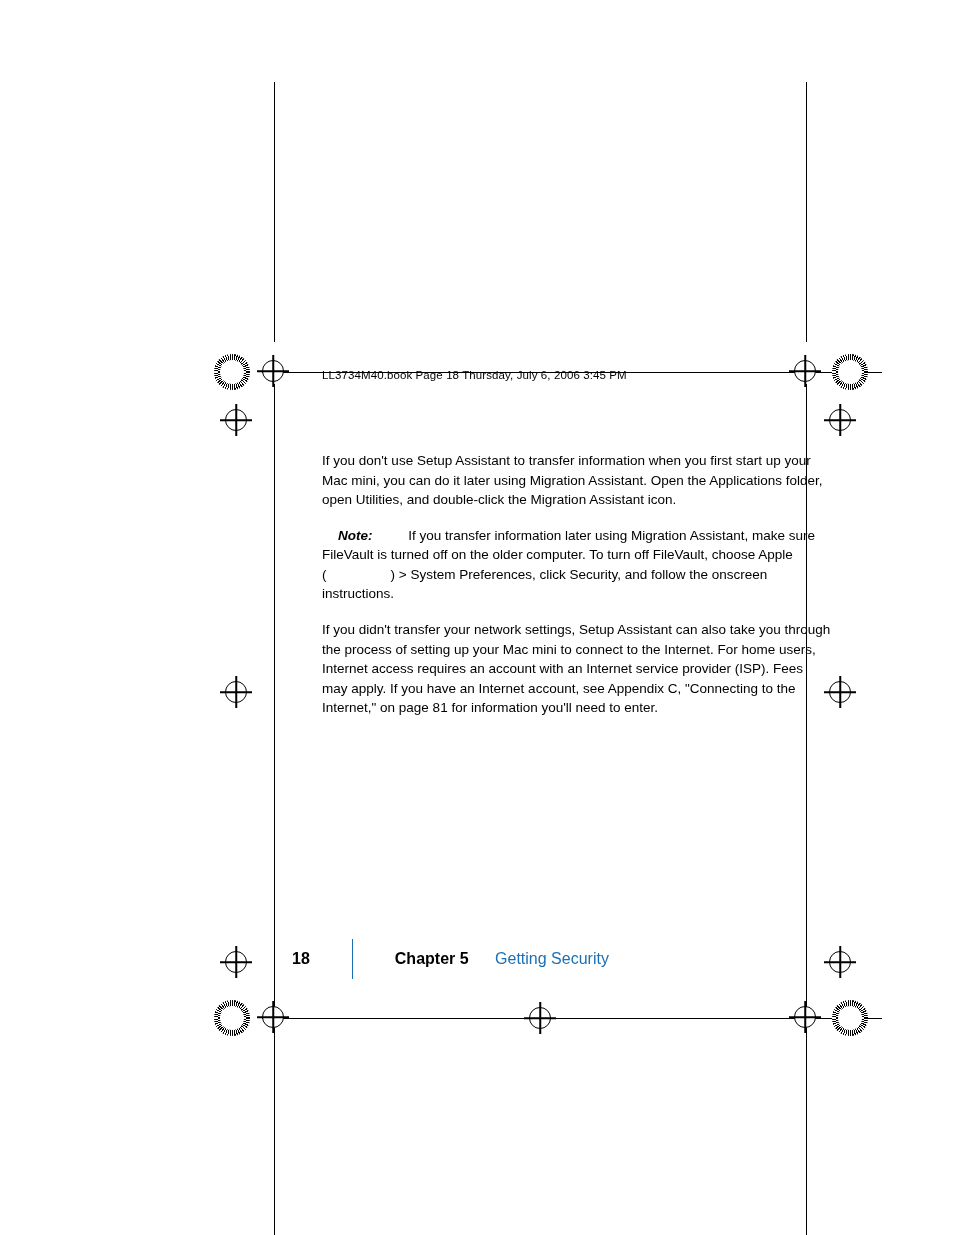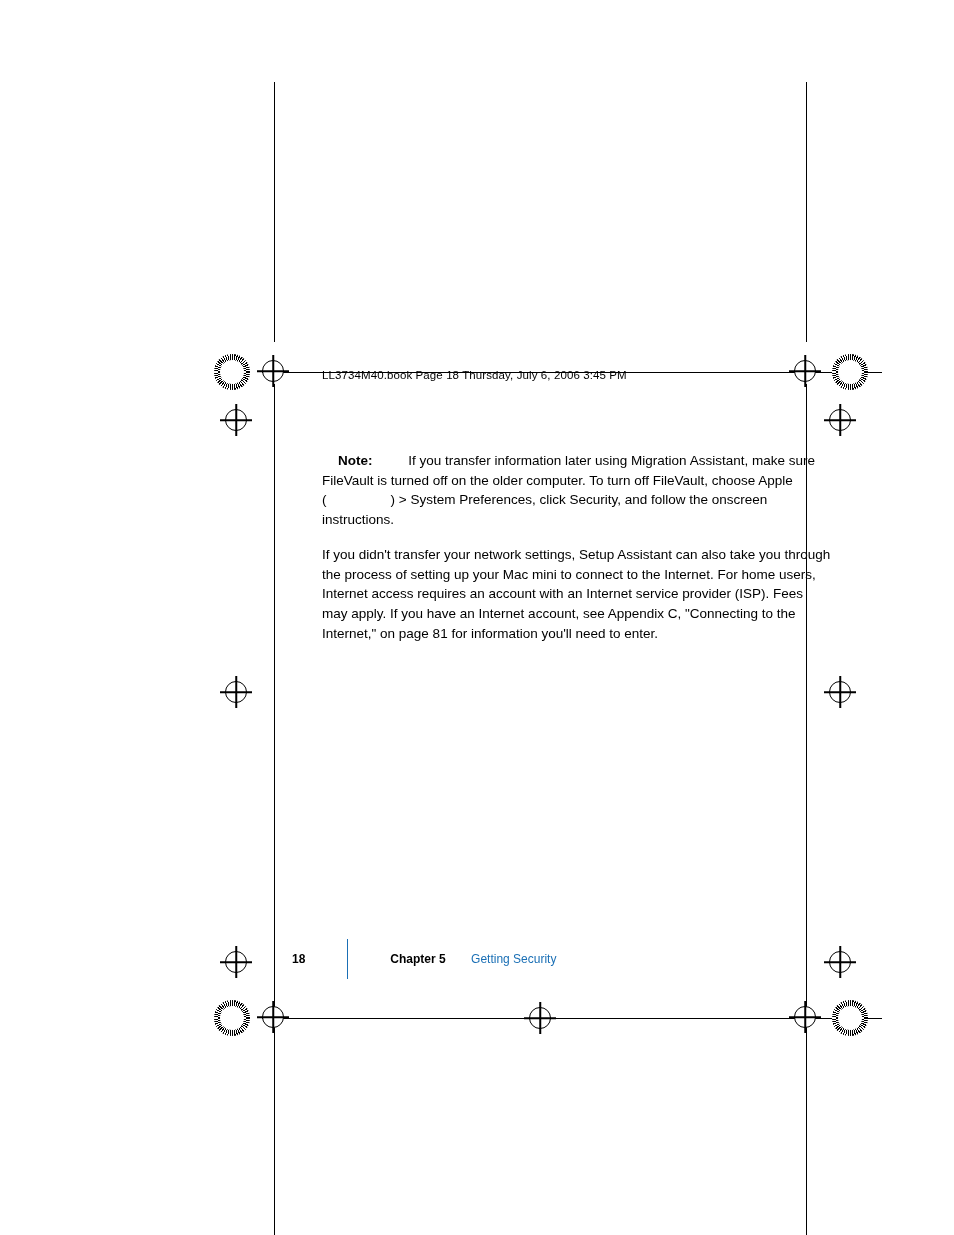--- a/index.html
+++ b/index.html
@@ -24,35 +24,36 @@
     letter-spacing: 0.1px;
   }
   .body-text {
     font-size: 13.5px;
     line-height: 1.45;
     color: #000;
     margin-bottom: 8px;
   }
   .note-label {
     font-weight: bold;
+    font-style: italic;
   }
   .section-heading {
     color: #1a6fb5;
     font-size: 15.5px;
     font-weight: 500;
     margin-top: 14px;
     margin-bottom: 6px;
   }
   .footer {
     position: absolute;
     left: 228px;
     top: 875px;
     display: flex;
     align-items: center;
-    font-size: 12px;
+    font-size: 16px;
   }
   .footer .page-num {
     font-weight: bold;
     color: #000;
     padding-right: 10px;
   }
   .footer .divider {
     width: 1px;
     height: 40px;
     background: #1a6fb5;
@@ -193,20 +194,21 @@
   <div class="vline" style="left:24px; top:42px; height:260px;"></div>
 </div>
 
 <div class="cross-only" style="left:462px; top:940px;">
     <div class="crosshair"></div>
   </div>
 
 <div class="page-area">
   <div class="header-line">LL3734M40.book  Page 18  Thursday, July 6, 2006  3:45 PM</div>
 
+  <p class="body-text">If you don't use Setup Assistant to transfer information when you first start up your Mac mini, you can do it later using Migration Assistant. Open the Applications folder, open Utilities, and double-click the Migration Assistant icon.</p>
 
   <p class="body-text">
     <span class="note-label">Note:  </span><span>If you transfer information later using Migration Assistant, make sure FileVault is turned off on the older computer. To turn off FileVault, choose Apple (</span><span class="apple-icon"></span><span>) &gt; System Preferences, click Security, and follow the onscreen instructions.</span>
   </p>
 
 
   <p class="body-text">If you didn't transfer your network settings, Setup Assistant can also take you through the process of setting up your Mac mini to connect to the Internet. For home users, Internet access requires an account with an Internet service provider (ISP). Fees may apply. If you have an Internet account, see Appendix C, "Connecting to the Internet," on page 81 for information you'll need to enter.</p>
 </div>
 
 <div class="footer">

